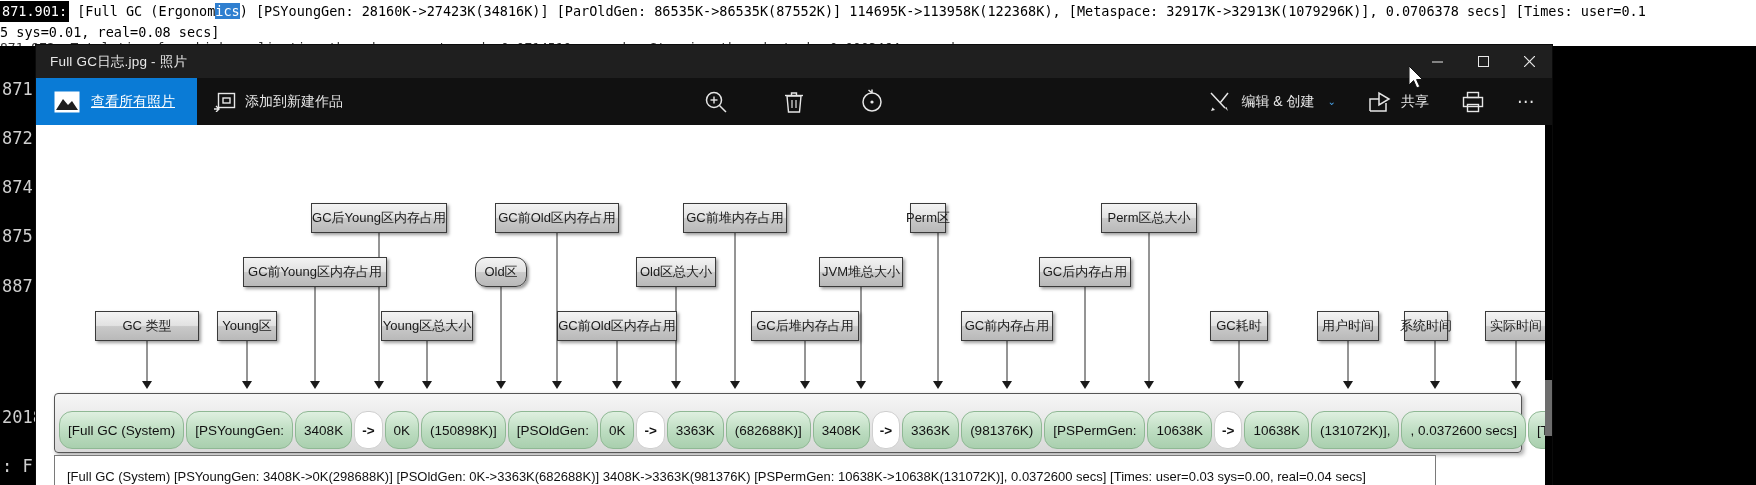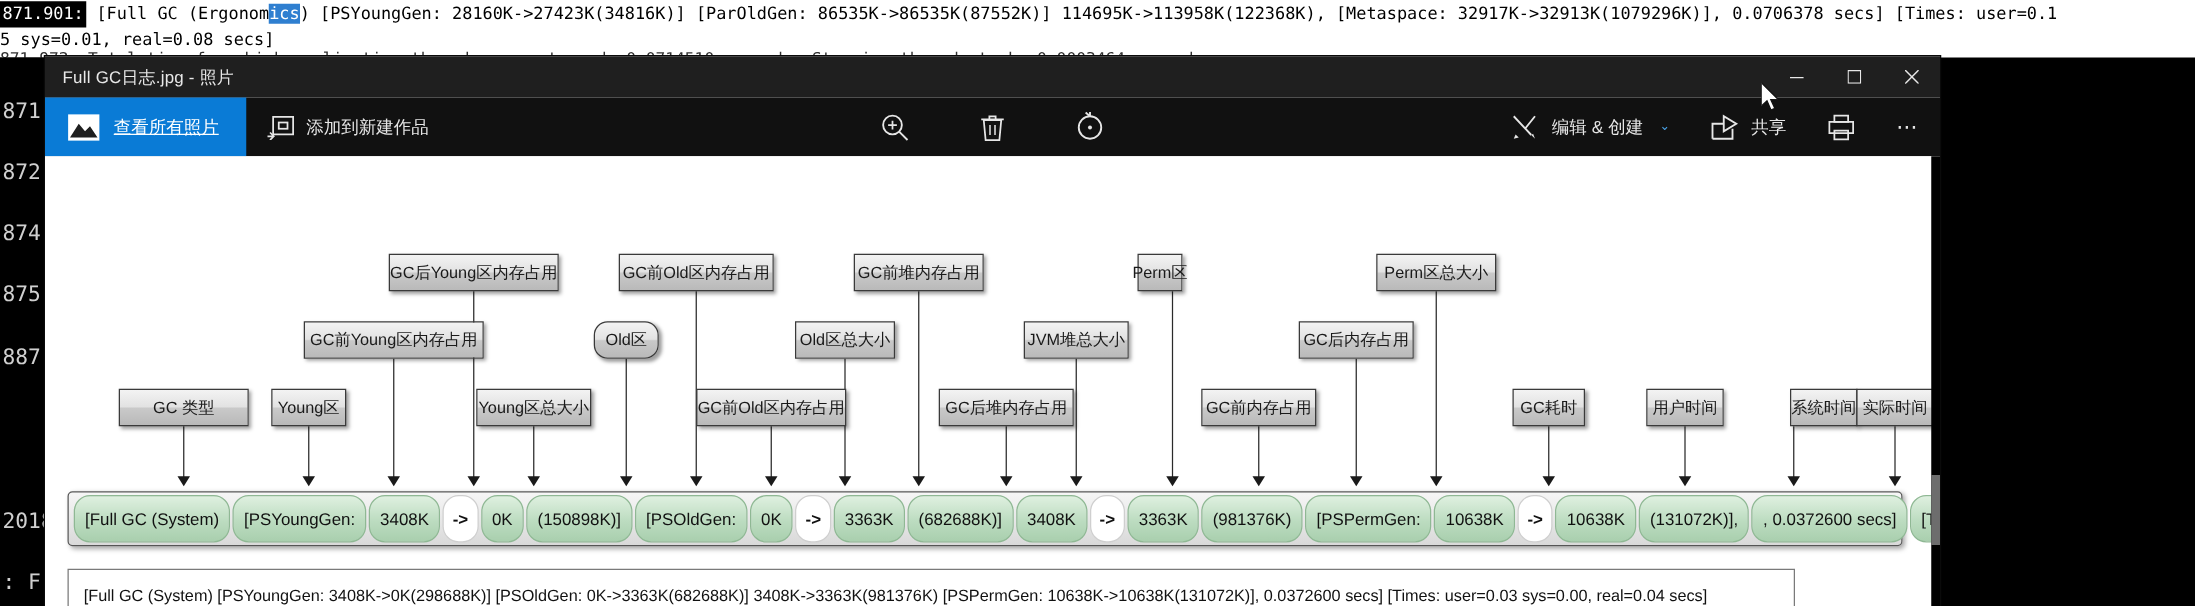--- a/index.html
+++ b/index.html
@@ -144,27 +144,27 @@
     white-space: nowrap;
     box-shadow: 2px 2px 3px rgba(0,0,0,.38);
     height: 30px;
     padding: 0 9px;
   }
 
   
   .strip {
     position: absolute;
     left: 18px; top: 268px;
-    width: 1468px; height: 44px;
+    width: 1468px; height: 60px;
     background: linear-gradient(#f6f6f6, #d9d9d9);
     border: 1px solid #555;
     border-radius: 4px;
     box-shadow: 2px 2px 4px rgba(0,0,0,.35);
-    display: flex; align-items: center;
-    padding: 0 3px;
+    display: flex; align-items: flex-start;
+    padding: 17px 3px;
   }
   .tok {
     height: 38px;
     margin: 0 1px;
     border-radius: 13px;
     display: flex; align-items: center; justify-content: center;
     font-size: 13.5px;
     color: #111;
     white-space: nowrap;
     padding: 0 8px;
@@ -427,21 +427,21 @@
         <div class="lbl" style="left: 783px; top: 132px; width: 84px;">JVM堆总大小</div>
         <div class="lbl" style="left: 1003px; top: 132px; width: 92px;">GC后内存占用</div>
         <div class="lbl" style="left: 59px; top: 186px; width: 104px;">GC 类型</div>
         <div class="lbl" style="left: 181px; top: 186px; width: 60px;">Young区</div>
         <div class="lbl" style="left: 345px; top: 186px; width: 92px;">Young区总大小</div>
         <div class="lbl" style="left: 521px; top: 186px; width: 120px;">GC前Old区内存占用</div>
         <div class="lbl" style="left: 715px; top: 186px; width: 108px;">GC后堆内存占用</div>
         <div class="lbl" style="left: 925px; top: 186px; width: 92px;">GC前内存占用</div>
         <div class="lbl" style="left: 1174px; top: 186px; width: 58px;">GC耗时</div>
         <div class="lbl" style="left: 1281px; top: 186px; width: 62px;">用户时间</div>
-        <div class="lbl" style="left: 1368px; top: 186px; width: 54px; margin-left: 28px;">系统时间</div>
+        <div class="lbl" style="left: 1368px; top: 186px; width: 44px;">系统时间</div>
         <div class="lbl" style="left: 1449px; top: 186px; width: 62px;">实际时间</div>
       </div>
 
     <div class="strip" id="token-strip">
         <div class="tok">[Full GC (System)</div>
         <div class="tok">[PSYoungGen:</div>
         <div class="tok">3408K</div>
         <div class="tok plain">-&gt;</div>
         <div class="tok">0K</div>
         <div class="tok">(150898K)]</div>

